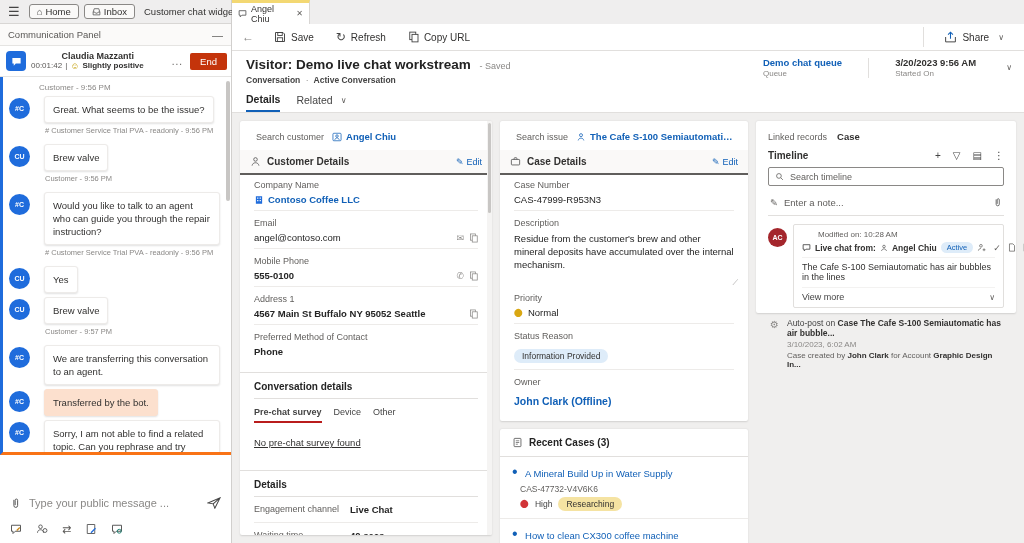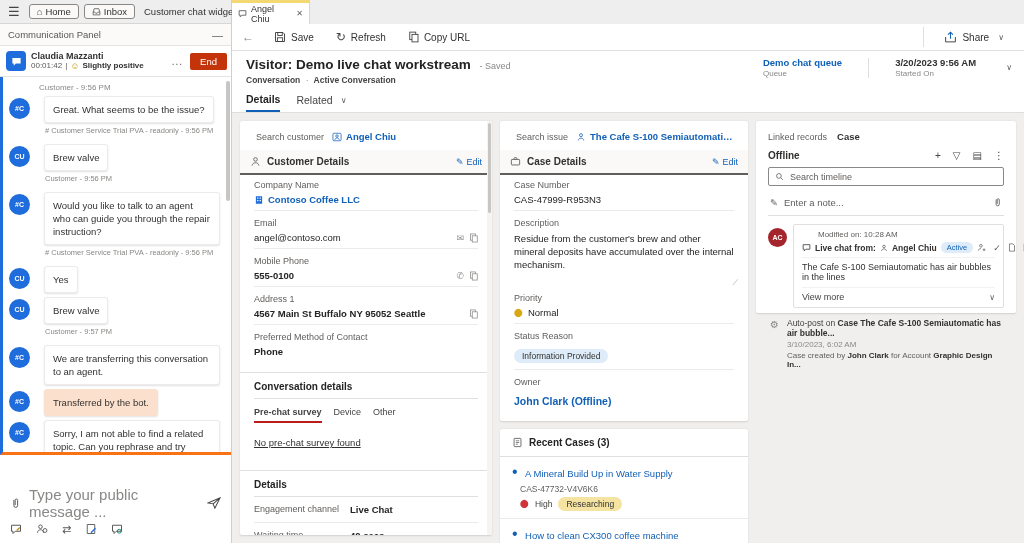--- a/index.html
+++ b/index.html
@@ -10,37 +10,37 @@
   .left-panel { width:232px; min-width:232px; height:543px; display:flex; flex-direction:column; border-right:1px solid #d1cfcd; background:#fff; }
   .top-bar { height:24px; background:#efeeee; display:flex; align-items:center; gap:5px; padding:0 4px; font-size:10px; border-bottom:1px solid #d8d6d4; }
   .hamburger { font-size:13px; color:#444; padding:0 4px; cursor:pointer; }
   .nav-btn { display:flex; align-items:center; gap:3px; border:1px solid #8a8886; border-radius:3px; background:#faf9f8; padding:1px 7px; font-size:9.5px; color:#323130; }
   .context-label { font-size:9.5px; color:#323130; margin-left:4px; white-space:nowrap; }
   .comm-header { height:22px; display:flex; align-items:center; justify-content:space-between; padding:0 8px; border-bottom:1px solid #e5e4e2; background:#fbfaf9; }
   .comm-title { font-size:9.5px; color:#5a5856; }
   .minimize { color:#605e5c; font-size:11px; cursor:pointer; }
   .cust-row { height:31px; display:flex; align-items:center; padding:0 4px 0 6px; gap:5px; border-bottom:1px solid #e5e4e2; }
   .cust-avatar { width:20px; height:20px; border-radius:4px; background:#1f6cdc; display:flex; align-items:center; justify-content:center; flex-shrink:0; }
-  .cust-meta { flex:1; min-width:0; }
+  .cust-meta { flex:1; min-width:0;text-align:center; }
   .cust-name { font-size:9px; font-weight:bold; color:#323130; line-height:10px; white-space:nowrap; }
   .cust-sub { font-size:8px; color:#5a5856; display:flex; align-items:center; gap:3px; line-height:10px; }
   .sentiment { color:#c19c00; font-size:9px; }
   .overflow-dots { color:#605e5c; font-size:10px; letter-spacing:1px; padding:0 2px; }
   .end-btn { background:#c4340b; color:#fff; font-size:9.5px; border:none; border-radius:2px; padding:3px 10px; cursor:pointer; }
   .messages { flex:1; overflow:hidden; position:relative; border-left:3px solid #1f6cdc; padding:4px 10px 0 6px; background:#fff; border-bottom:3px solid #f97316; }
   .msg-scrollbar { position:absolute; right:1px; top:4px; width:4px; height:120px; background:#c8c6c4; border-radius:2px; }
   .msg-meta-top { font-size:8px; color:#8a8886; margin:2px 0 4px 30px; }
   .msg { display:flex; gap:14px; margin-bottom:4px; align-items:flex-start; }
   .msg-avatar { width:21px; height:21px; min-width:21px; border-radius:50%; background:#1f6cdc; color:#fff; font-size:7px; font-weight:bold; display:flex; align-items:center; justify-content:center; margin-top:2px; }
   .bubble-wrap { flex:1; min-width:0; }
   .bubble { display:inline-block; background:#fff; border:1px solid #edebe9; box-shadow:0 1px 2px rgba(0,0,0,.12); border-radius:3px; padding:6px 8px; font-size:9.5px; color:#323130; line-height:13px; max-width:176px; }
   .bubble.highlight { background:#fce0ce; border-color:#fce0ce; }
   .msg-meta { font-size:7.5px; color:#8a8886; margin:3px 0 5px 1px; }
   .composer { height:36px; display:flex; align-items:center; gap:8px; padding:0 10px; }
-  .composer-placeholder { flex:1; font-size:15px; color:#8a8886; }
+  .composer-placeholder { flex:1; font-size:11px; color:#8a8886; }
   .composer-tools { height:22px; display:flex; align-items:center; gap:14px; padding:0 10px 6px 10px; }
   .tool-icon { color:#5a5856; font-size:11px; cursor:pointer; display:flex; align-items:center; }
 
   
   .main { flex:1; display:flex; flex-direction:column; height:543px; min-width:0; }
   .tab-bar { height:24px; background:#efeeee; display:flex; align-items:flex-end; }
   .session-tab { height:24px; width:78px; background:#fff; border-top:3px solid #f3d873; border-right:1px solid #d8d6d4; display:flex; align-items:center; gap:4px; padding:0 6px; font-size:9px; color:#323130; }
   .tab-close { margin-left:auto; color:#605e5c; font-size:8px; cursor:pointer; }
   .command-bar { height:27px; background:#fff; border-bottom:1px solid #e1dfdd; display:flex; align-items:center; padding:0 10px 0 2px; gap:2px; }
   .back-arrow { color:#8a8886; font-size:12px; padding:0 8px; cursor:pointer; }
@@ -606,21 +606,21 @@
         </div>
       </div>
 
       <div class="col col3">
         <div class="card" style="height:192px;">
           <div class="tl-head-row">
             <span class="lookup-label">Linked records</span>
             <span style="font-size:9.5px;font-weight:bold;">Case</span>
           </div>
           <div class="tl-title-row">
-            <span class="tl-title">Offline</span>
+            <span class="tl-title">Timeline</span>
             <span class="tl-icons">
               <span>+</span>
               <span>▽</span>
               <span>▤</span>
               <span>⋮</span>
             </span>
           </div>
           <div class="tl-search">
             <span class="icon-svg">
                 <svg width="9" height="9" viewBox="0 0 16 16">

